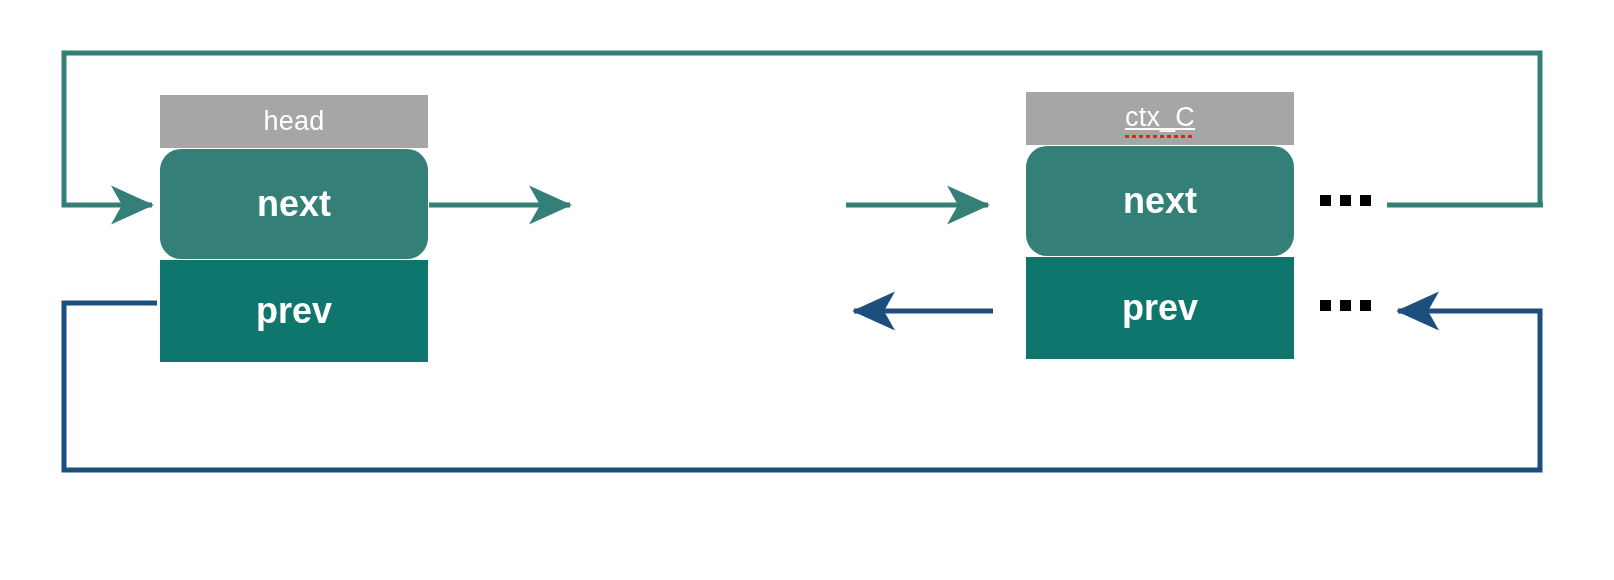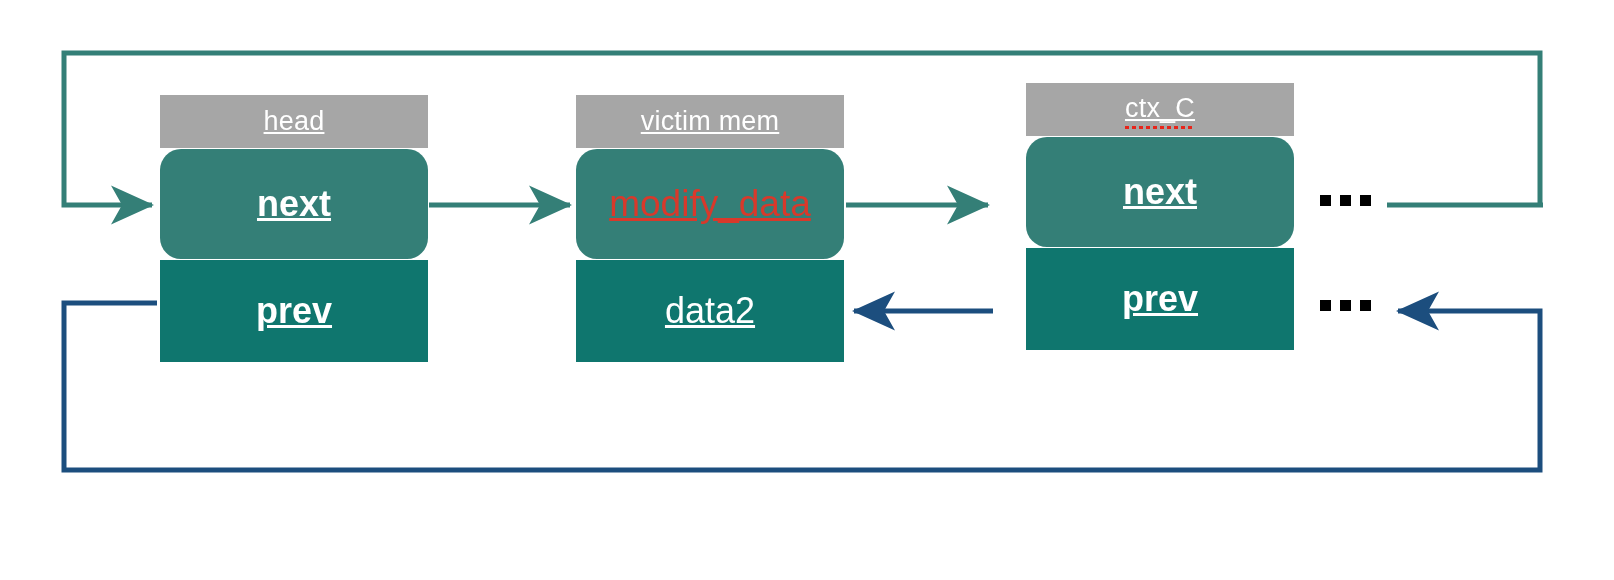--- a/index.html
+++ b/index.html
@@ -31,21 +31,20 @@
   }
   .cell {
     box-sizing: border-box;
     display: flex;
     align-items: center;
     justify-content: center;
     color: #ffffff;
     text-align: center;
     overflow: visible;
     white-space: nowrap;
-    text-decoration: underline;
   }
   .cell-title {
     height: 53px;
     background: #a6a6a6;
     font-size: 27px;
     font-weight: 400;
     letter-spacing: 0.2px;
   }
   .cell-next {
     height: 110px;
@@ -134,27 +133,22 @@
 
     <path d="M 157 303 L 64 303 L 64 470 L 1540 470 L 1540 311 L 1398 311" fill="none" stroke="#1c4e7e" stroke-width="5" marker-end="url(#arrow-navy)"></path>
   </svg>
 
   <div class="node" style="left:160px; top:95px;">
     <div class="cell cell-title">head</div>
     <div class="cell cell-next">next</div>
     <div class="cell cell-prev">prev</div>
   </div>
 
-  <div class="node" style="left:576px; top:95px;">
-    <div class="cell cell-title">victim mem</div>
-    <div class="cell cell-next alt-text text-red">modify_data</div>
-    <div class="cell cell-prev alt-text">data2</div>
-  </div>
 
-  <div class="node" style="left:994px; top:83px;padding-left:32px;">
+  <div class="node" style="left:994px; top:92px;padding-left:32px;">
     <div class="cell cell-title">
       <span class="spell spell-under">ctx_C</span>
     </div>
     <div class="cell cell-next">next</div>
     <div class="cell cell-prev">prev</div>
   </div>
 
   <div class="ellipsis" style="left:1320px; top:195px;">
     <i></i>
     <i></i>

